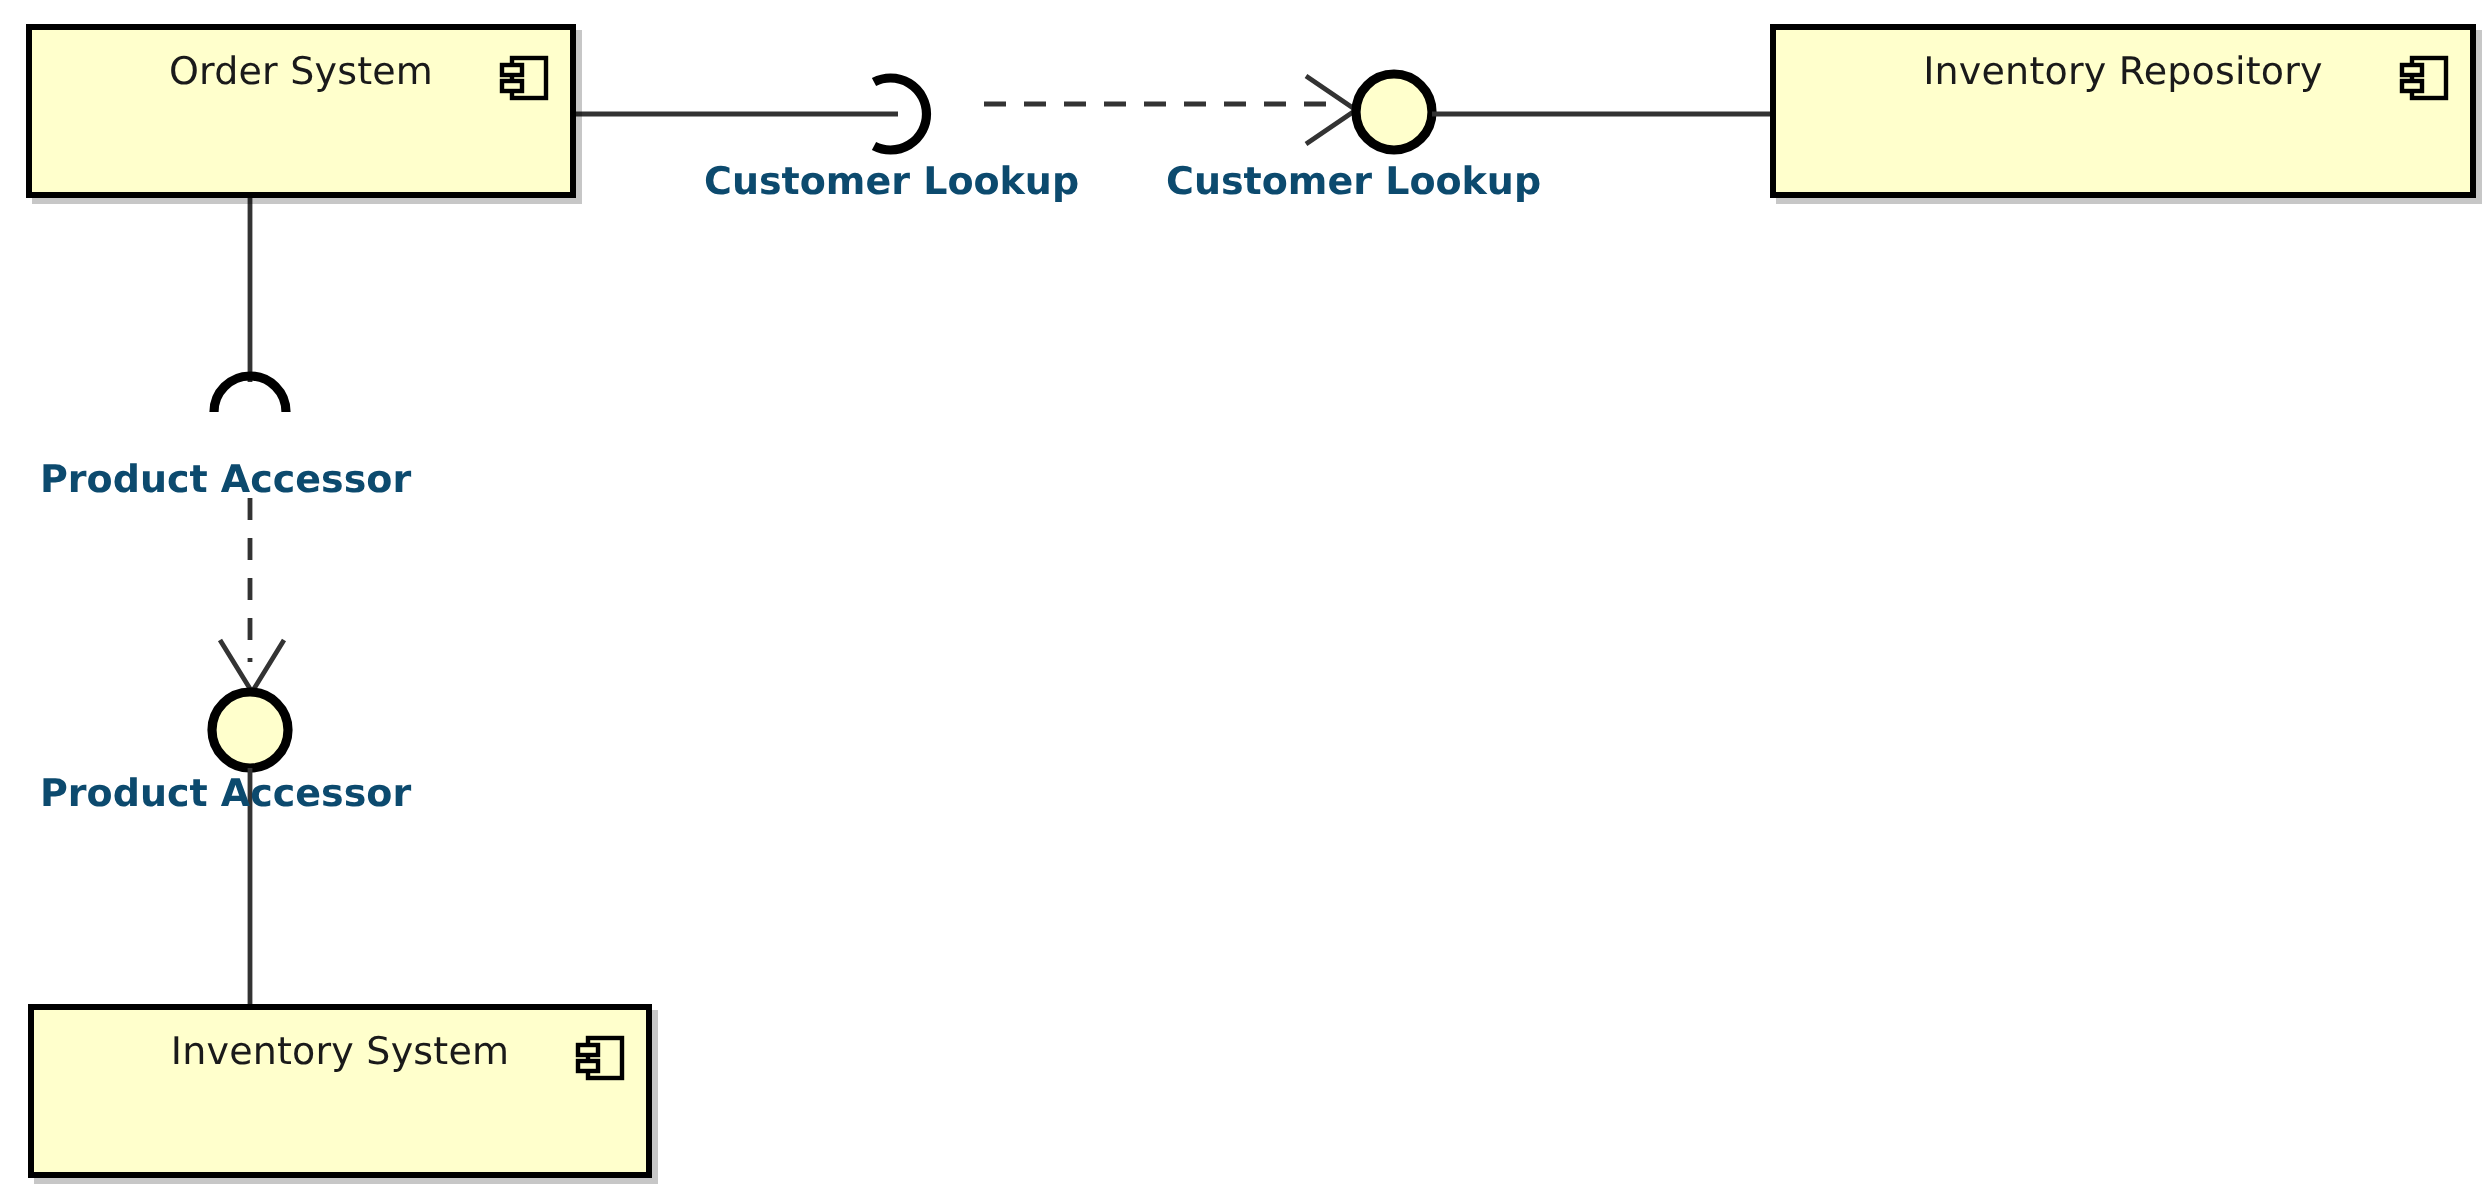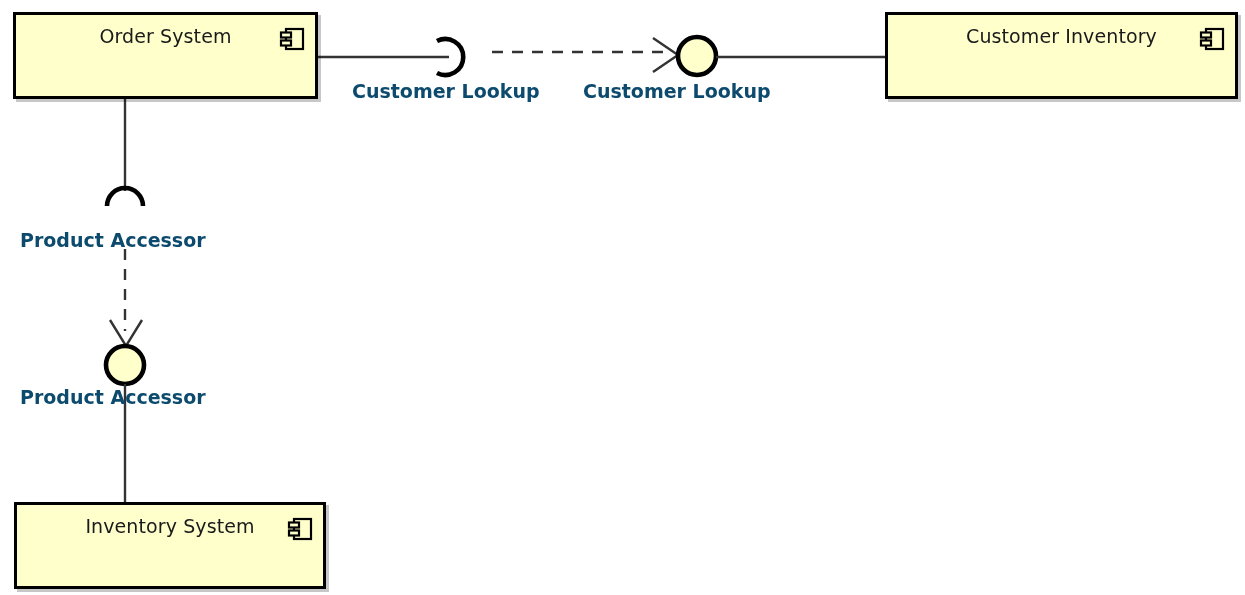--- a/index.html
+++ b/index.html
@@ -84,33 +84,33 @@
 
     <line x1="125" y1="249" x2="125" y2="331" stroke="#333333" stroke-width="2.4" stroke-dasharray="11 9"></line>
 
     <path d="M 110 320 L 126 346 L 142 320" fill="none" stroke="#333333" stroke-width="2.4" stroke-linecap="butt"></path>
 
     <circle cx="125" cy="365" r="19" fill="#ffffcc" stroke="#000000" stroke-width="4.6"></circle>
 
     <line x1="125" y1="384" x2="125" y2="503" stroke="#333333" stroke-width="2.4"></line>
   </svg>
 
-  <div class="component" style="left:13px; top:12px; width:305px; height:87px;">
+  <div class="component" style="left:13px; top:12px; width:275px; height:87px;">
     <div class="component-title">Order System</div>
     <div class="component-icon" style="right:10px; top:12px;">
       <svg viewBox="0 0 26 24" width="26" height="24" xmlns="http://www.w3.org/2000/svg">
         <rect x="7" y="2" width="17" height="20" fill="#ffffcc" stroke="#000000" stroke-width="2.2"></rect>
         <rect x="2" y="5.5" width="10" height="5" fill="#ffffcc" stroke="#000000" stroke-width="2.2"></rect>
         <rect x="2" y="13.5" width="10" height="5" fill="#ffffcc" stroke="#000000" stroke-width="2.2"></rect>
       </svg>
     </div>
   </div>
 
   <div class="component" style="left:885px; top:12px; width:353px; height:87px;">
-    <div class="component-title">Customer Inventory</div>
+    <div class="component-title">Inventory Repository</div>
     <div class="component-icon" style="right:10px; top:12px;">
       <svg viewBox="0 0 26 24" width="26" height="24" xmlns="http://www.w3.org/2000/svg">
         <rect x="7" y="2" width="17" height="20" fill="#ffffcc" stroke="#000000" stroke-width="2.2"></rect>
         <rect x="2" y="5.5" width="10" height="5" fill="#ffffcc" stroke="#000000" stroke-width="2.2"></rect>
         <rect x="2" y="13.5" width="10" height="5" fill="#ffffcc" stroke="#000000" stroke-width="2.2"></rect>
       </svg>
     </div>
   </div>
 
   <div class="component" style="left:14px; top:502px; width:312px; height:87px;">

